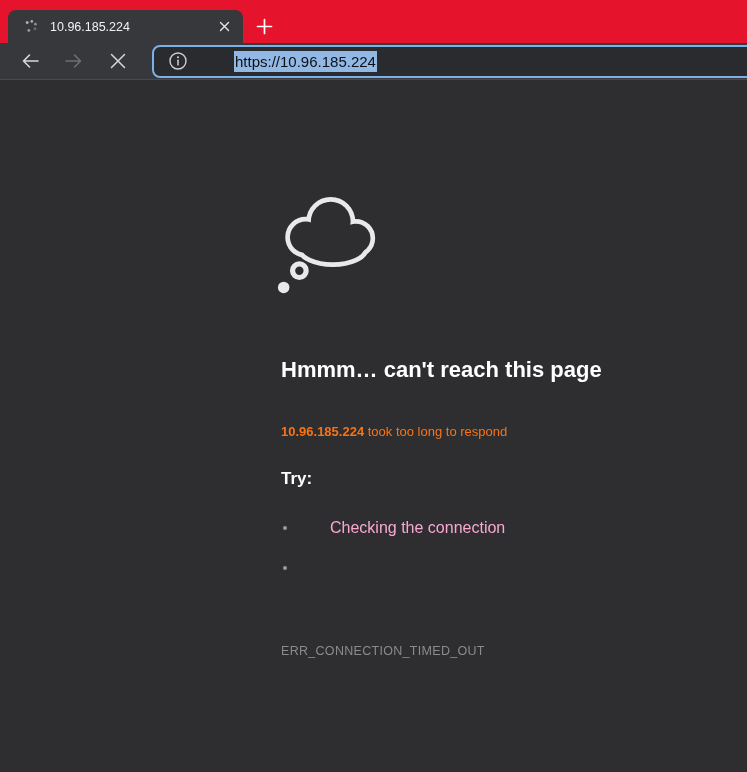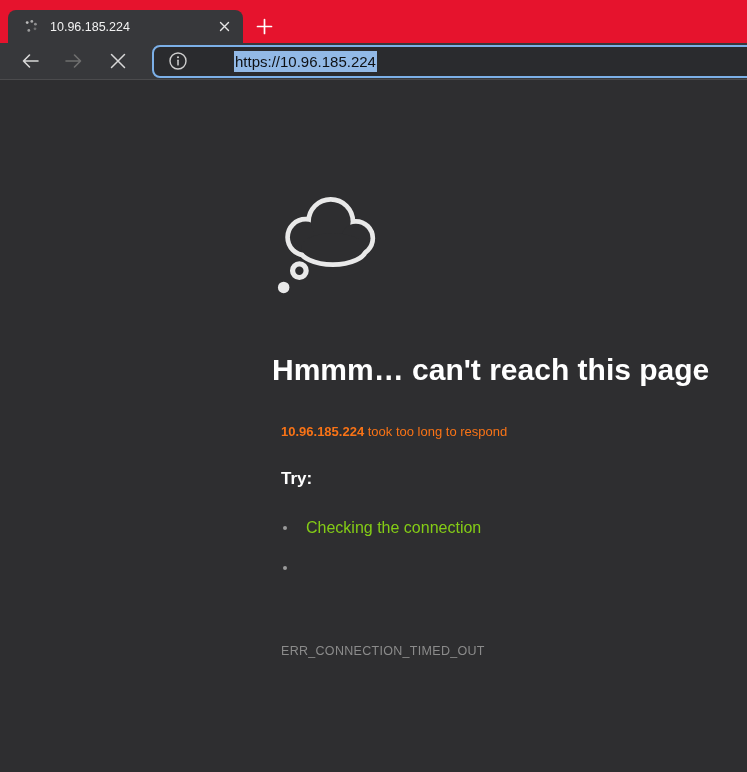--- a/index.html
+++ b/index.html
@@ -83,22 +83,22 @@
 
   
   .page {
     position: relative;
     height: 691px;
     background: #2e2e30;
   }
   .cloud-wrap { position: absolute; left: 268px; top: 108px; width: 115px; height: 110px; }
 
   .error-title {
-    position: absolute; left: 272px; top: 272px;
-    font-size: 30px; font-weight: 700; line-height: 36px;
+    position: absolute; left: 281px; top: 272px;
+    font-size: 22px; font-weight: 700; line-height: 36px;
     color: #ffffff; white-space: nowrap;
   }
   .error-subtitle {
     position: absolute; left: 281px; top: 340px;
     font-size: 13px; line-height: 24px; color: #f97316; white-space: nowrap;
   }
   .error-subtitle b { font-weight: 700; }
   .try-label {
     position: absolute; left: 281px; top: 389px;
     font-size: 17px; font-weight: 700; color: #ffffff;
@@ -107,21 +107,21 @@
   .suggestion-item {
     height: 40px;
     display: flex; align-items: center;
     font-size: 16px;
   }
   .bullet {
     width: 4px; height: 4px; border-radius: 50%;
     background: #9a9a9a;
     margin-right: 19px; flex: 0 0 auto;
   }
-  .suggestion-text { color: #84cc16; }
+  .suggestion-text { color: #f9a8d4; margin-left: 24px; }
   a.suggestion-link { color: #6ea3da; text-decoration: underline; cursor: pointer; }
   .error-code {
     position: absolute; left: 281px; top: 564px;
     font-size: 12.5px; color: #8b8b8b; letter-spacing: 0.3px;
   }
   .refresh-btn {
     position: absolute; left: 281px; top: 637px;
     width: 125px; height: 39px;
     background: #0677d9;
     border: none; border-radius: 3px;

